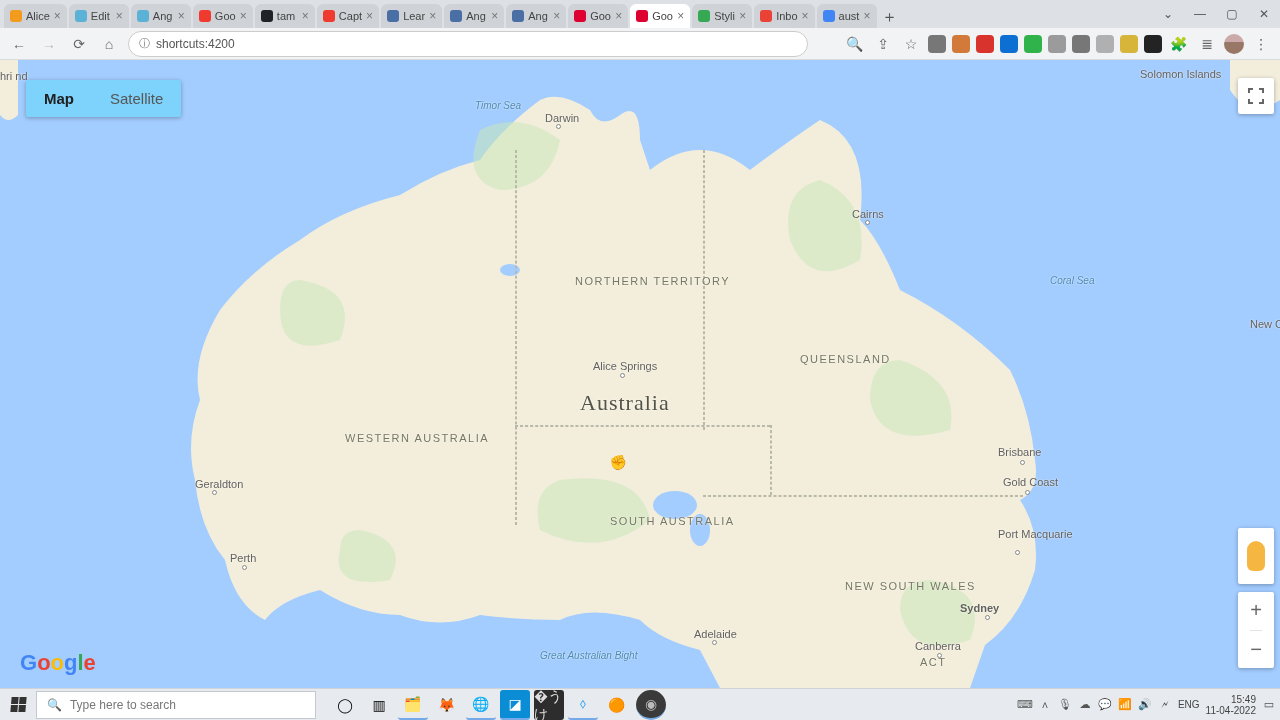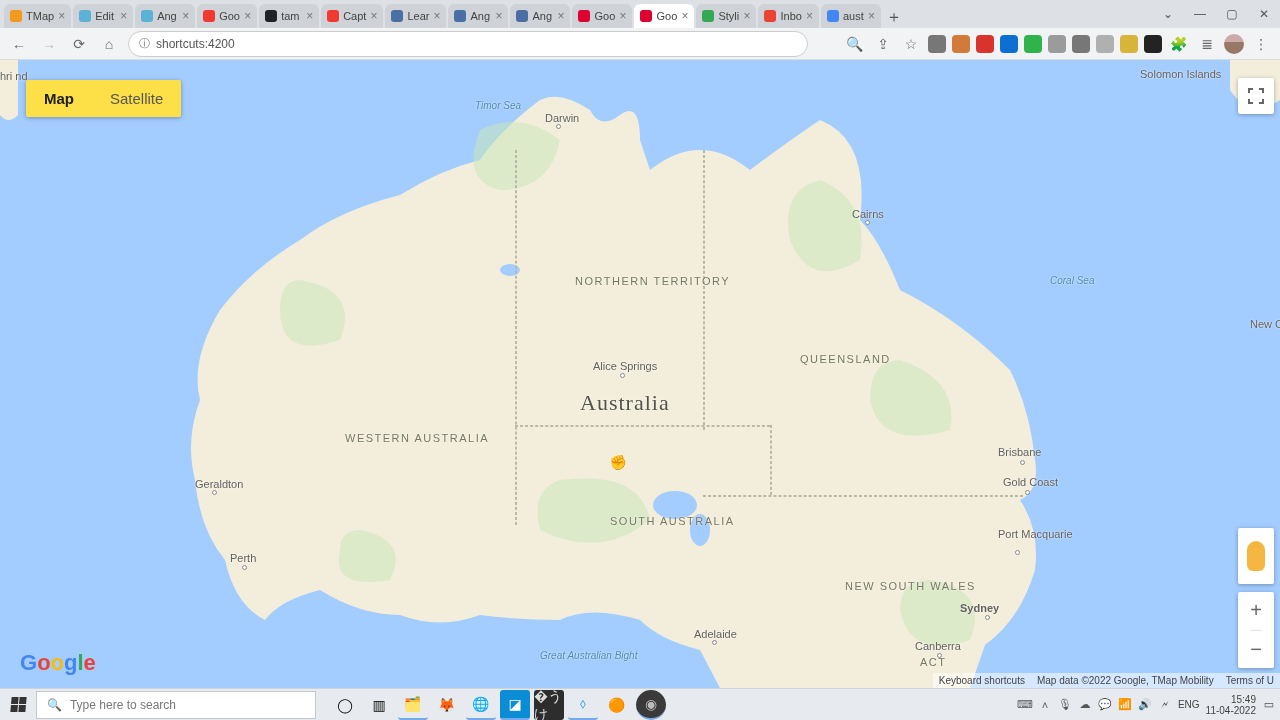--- a/index.html
+++ b/index.html
@@ -53,21 +53,21 @@
   .lbl{position:absolute;font-weight:400;color:var(--city);font-size:11px;text-shadow:0 0 2px #fffcf2;white-space:nowrap}
   .lbl.big{font-family:Georgia,serif;font-size:22px;color:var(--country);letter-spacing:1px}
   .lbl.state{color:var(--label);font-size:11px;letter-spacing:1.5px;font-weight:400}
   .lbl.city{font-size:11px}
   .lbl.water{color:var(--water-text);font-style:italic;font-size:10px}
   .dot{position:absolute;width:5px;height:5px;border-radius:50%;background:#fff;border:1.5px solid #888}
 
   .cursor-grab{position:absolute;font-size:14px;color:#555;transform:rotate(-5deg)}
 
   
-  .maptype{position:absolute;top:20px;left:26px;background:#fde047;border-radius:2px;box-shadow:0 1px 4px rgba(0,0,0,.3);display:flex;overflow:hidden}
+  .maptype{position:absolute;top:20px;left:26px;background:#7dd3fc;border-radius:2px;box-shadow:0 1px 4px rgba(0,0,0,.3);display:flex;overflow:hidden}
   .maptype button{all:unset;padding:10px 18px;font-size:15px;color:#565656}
   .maptype button.sel{font-weight:600;color:#202020}
 
   .ctrl{position:absolute;right:6px;background:#fff;border-radius:2px;box-shadow:0 1px 4px rgba(0,0,0,.3);display:flex;align-items:center;justify-content:center}
   .fullscreen{top:18px;width:36px;height:36px}
   .pegman{top:468px;width:36px;height:56px;background:#fff}
   .peg-icon{width:18px;height:30px;background:radial-gradient(circle at 50% 20%, #f5b742 0 30%, transparent 31%),linear-gradient(#f5b742,#f5b742);border-radius:9px 9px 6px 6px}
   .zoom{top:532px;width:36px;height:76px;display:flex;flex-direction:column}
   .zoom div{flex:1;display:flex;align-items:center;justify-content:center;font-size:20px;color:#666}
   .zoom div+div{border-top:1px solid #e5e5e5}
@@ -91,21 +91,21 @@
   .tray .clock{line-height:1.1;text-align:right}
   .tray .ico{width:14px;height:14px;display:flex;align-items:center;justify-content:center;font-size:11px;color:#555}
 </style>
 </head>
 <body>
 
 <div class="tabstrip">
 
   <div class="tab">
       <span class="fav" style="background:#f29b1d"></span>
-      <span>TMap</span>
+      <span>Alice</span>
       <span class="x">×</span>
     </div>
   <div class="tab">
       <span class="fav" style="background:#5cb2d6"></span>
       <span>Edit</span>
       <span class="x">×</span>
     </div>
   <div class="tab">
       <span class="fav" style="background:#5cb2d6"></span>
       <span>Ang</span>
@@ -313,25 +313,20 @@
   <div class="ctrl pegman">
       <div class="peg-icon"></div>
     </div>
   <div class="ctrl zoom">
     <div>+</div>
     <div>−</div>
   </div>
 
   <div class="gm-logo"><span>G</span><span>o</span><span>o</span><span>g</span><span>l</span><span>e</span></div>
 
-  <div class="attrib">
-    <span>Keyboard shortcuts</span>
-    <span>Map data ©2022 Google, TMap Mobility</span>
-    <span>Terms of U</span>
-  </div>
 </div>
 
 <div class="taskbar">
   <div class="start">
     <div class="winlogo">
         <span></span>
         <span></span>
         <span></span>
         <span></span>
       </div>

